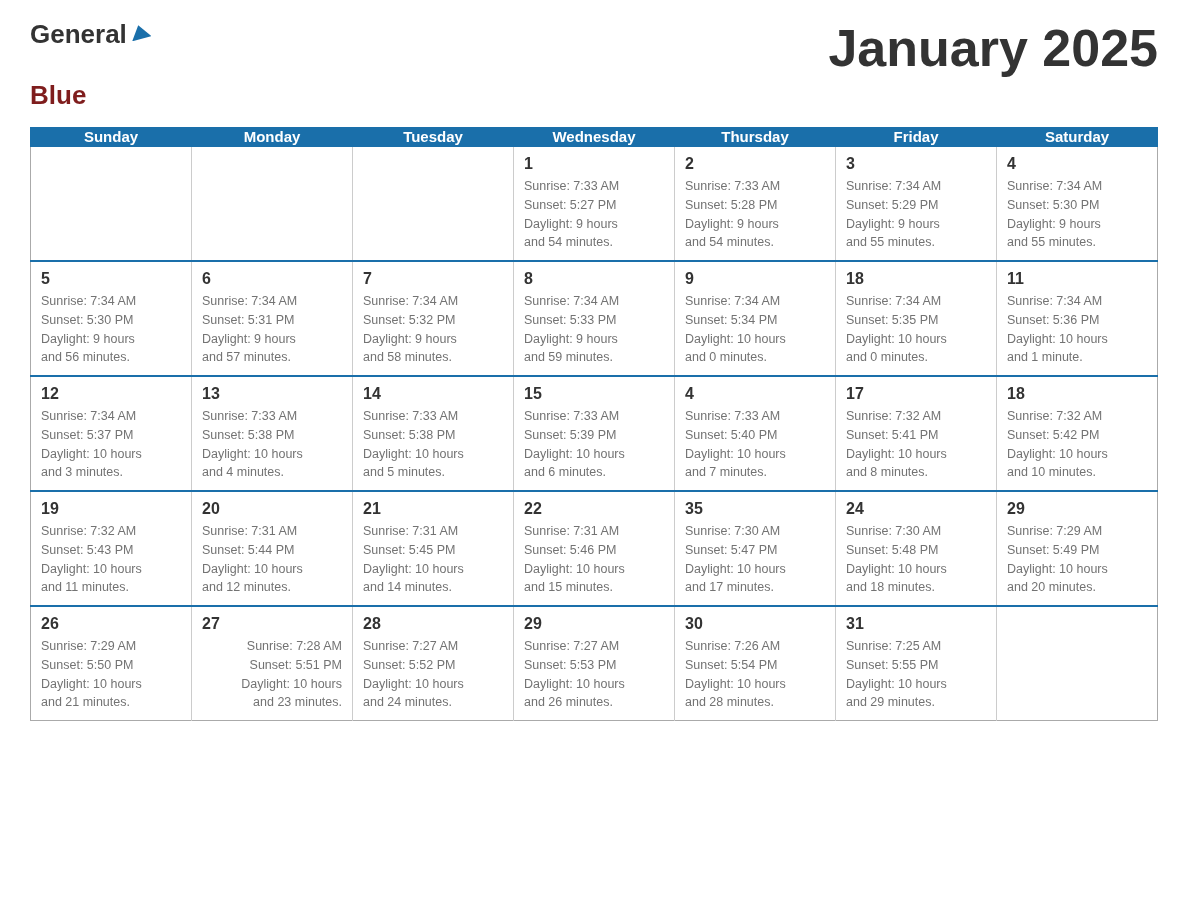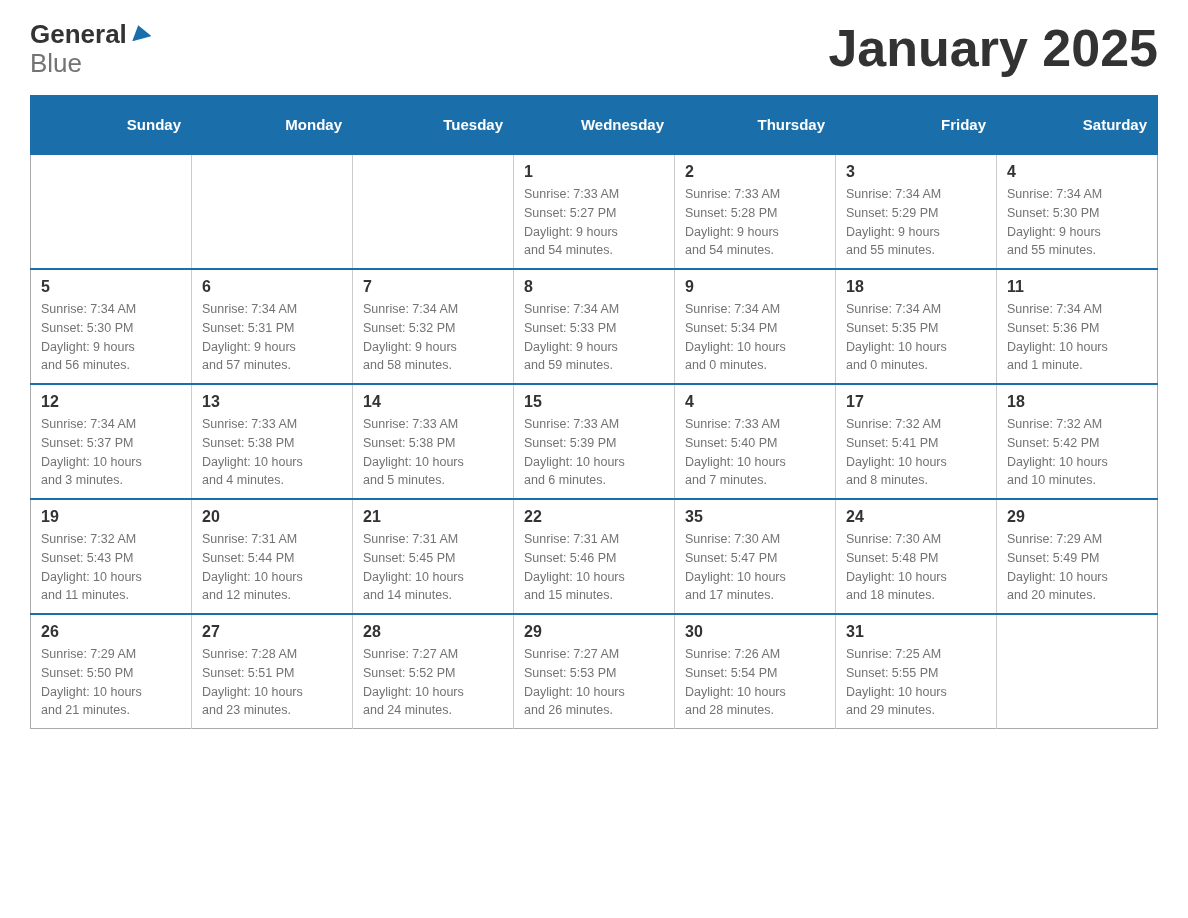--- a/index.html
+++ b/index.html
@@ -17,20 +17,21 @@
       align-items: flex-start;
       margin-bottom: 18px;
     }
     .logo {
       display: flex;
       flex-direction: column;
       font-size: 22px;
       font-weight: bold;
       color: #333;
       line-height: 1.1;
+      gap: 32px;
     }
     .title-block {
       text-align: left;
     }
     .title-block h1 {
       font-size: 52px;
       font-weight: bold;
       color: #333;
       line-height: 1.1;
     }
@@ -42,22 +43,22 @@
     .calendar {
       width: 100%;
       border-collapse: collapse;
       border: 1px solid #aaa;
     }
     .calendar thead tr th {
       background-color: #1a6faa;
       color: #fff;
       font-size: 15px;
       font-weight: bold;
-      padding: 20px 10px;
-      text-align: right;
+      padding: 0 10px;
+      text-align: center;
       border: 1px solid #1a6faa;
     }
     .calendar tbody tr {
       border-top: 2px solid #1a6faa;
     }
     .calendar tbody tr td {
       vertical-align: top;
       padding: 8px 10px;
       font-size: 13px;
       color: #333;
@@ -84,22 +85,22 @@
       display: flex;
       align-items: center;
     }
     .logo-text-general {
       font-size: 26px;
       font-weight: bold;
       color: #333;
     }
     .logo-text-blue {
       font-size: 26px;
-      font-weight: normal;
-      color: #737373;
+      font-weight: bold;
+      color: #7f1d1d;
     }
     .logo-icon {
       display: inline-block;
       position: relative;
       margin: 0 0 0 2px;
     }
   </style>
 </head>
 <body>
 
@@ -324,21 +325,21 @@
       <tr>
         <td>
           <div class="day-number">26</div>
           <div class="day-info" style="white-space: pre-line;">Sunrise: 7:29 AM
 Sunset: 5:50 PM
 Daylight: 10 hours
 and 21 minutes.</div>
         </td>
         <td>
           <div class="day-number">27</div>
-          <div class="day-info" style="white-space: pre-line;">Sunrise: 7:28 AM
+          <div class="day-info" style="white-space: pre-line; text-align: right;">Sunrise: 7:28 AM
 Sunset: 5:51 PM
 Daylight: 10 hours
 and 23 minutes.</div>
         </td>
         <td>
           <div class="day-number">28</div>
           <div class="day-info" style="white-space: pre-line;">Sunrise: 7:27 AM
 Sunset: 5:52 PM
 Daylight: 10 hours
 and 24 minutes.</div>

